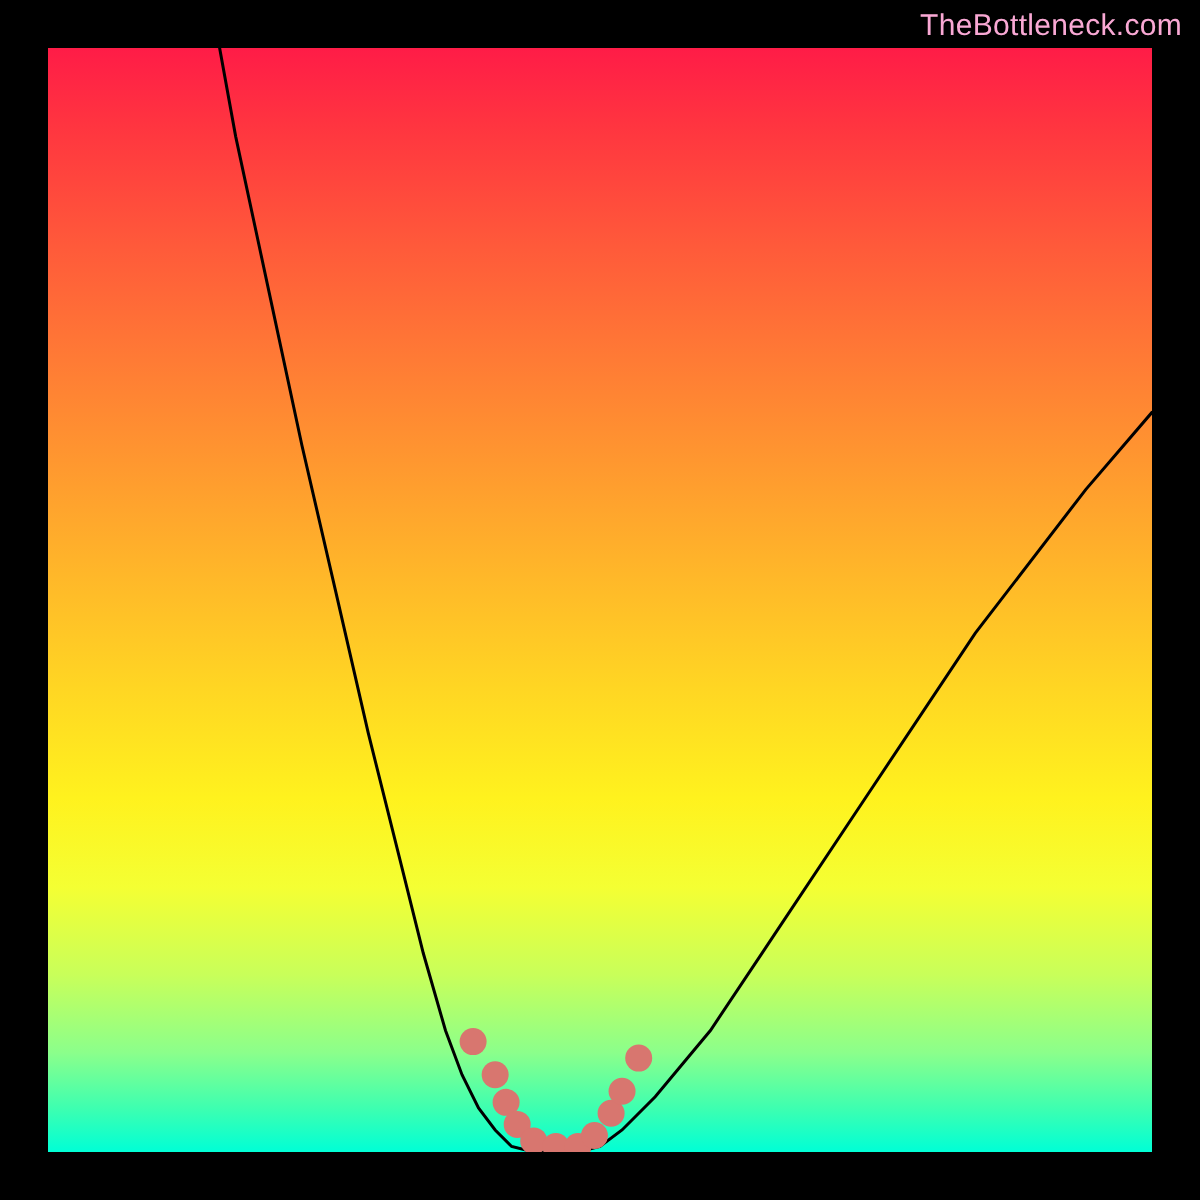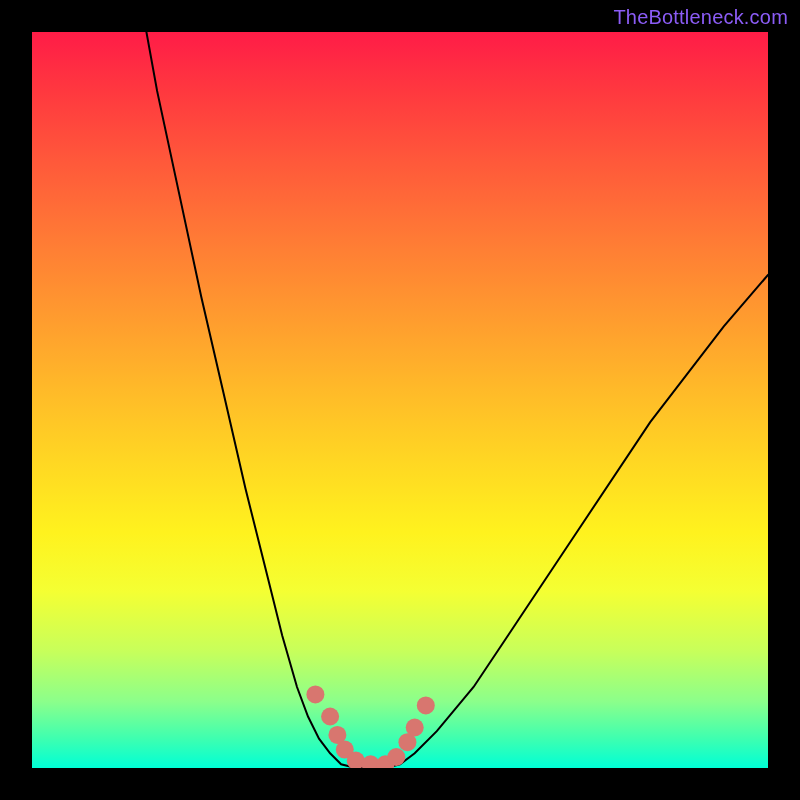--- a/index.html
+++ b/index.html
@@ -8,21 +8,21 @@
     height: 800px;
     background: #000;
     position: relative;
     overflow: hidden;
     font-family: Arial, Helvetica, sans-serif;
   }
   .watermark {
     position: absolute;
     top: 6px;
     right: 12px;
-    color: #8b5cf6;
+    color: #f9a8d4;
     font-size: 20px;
     font-weight: 500;
     z-index: 3;
     letter-spacing: 0.2px;
   }
   .plot-area {
     position: absolute;
     left: 32px;
     top: 32px;
     width: 736px;

